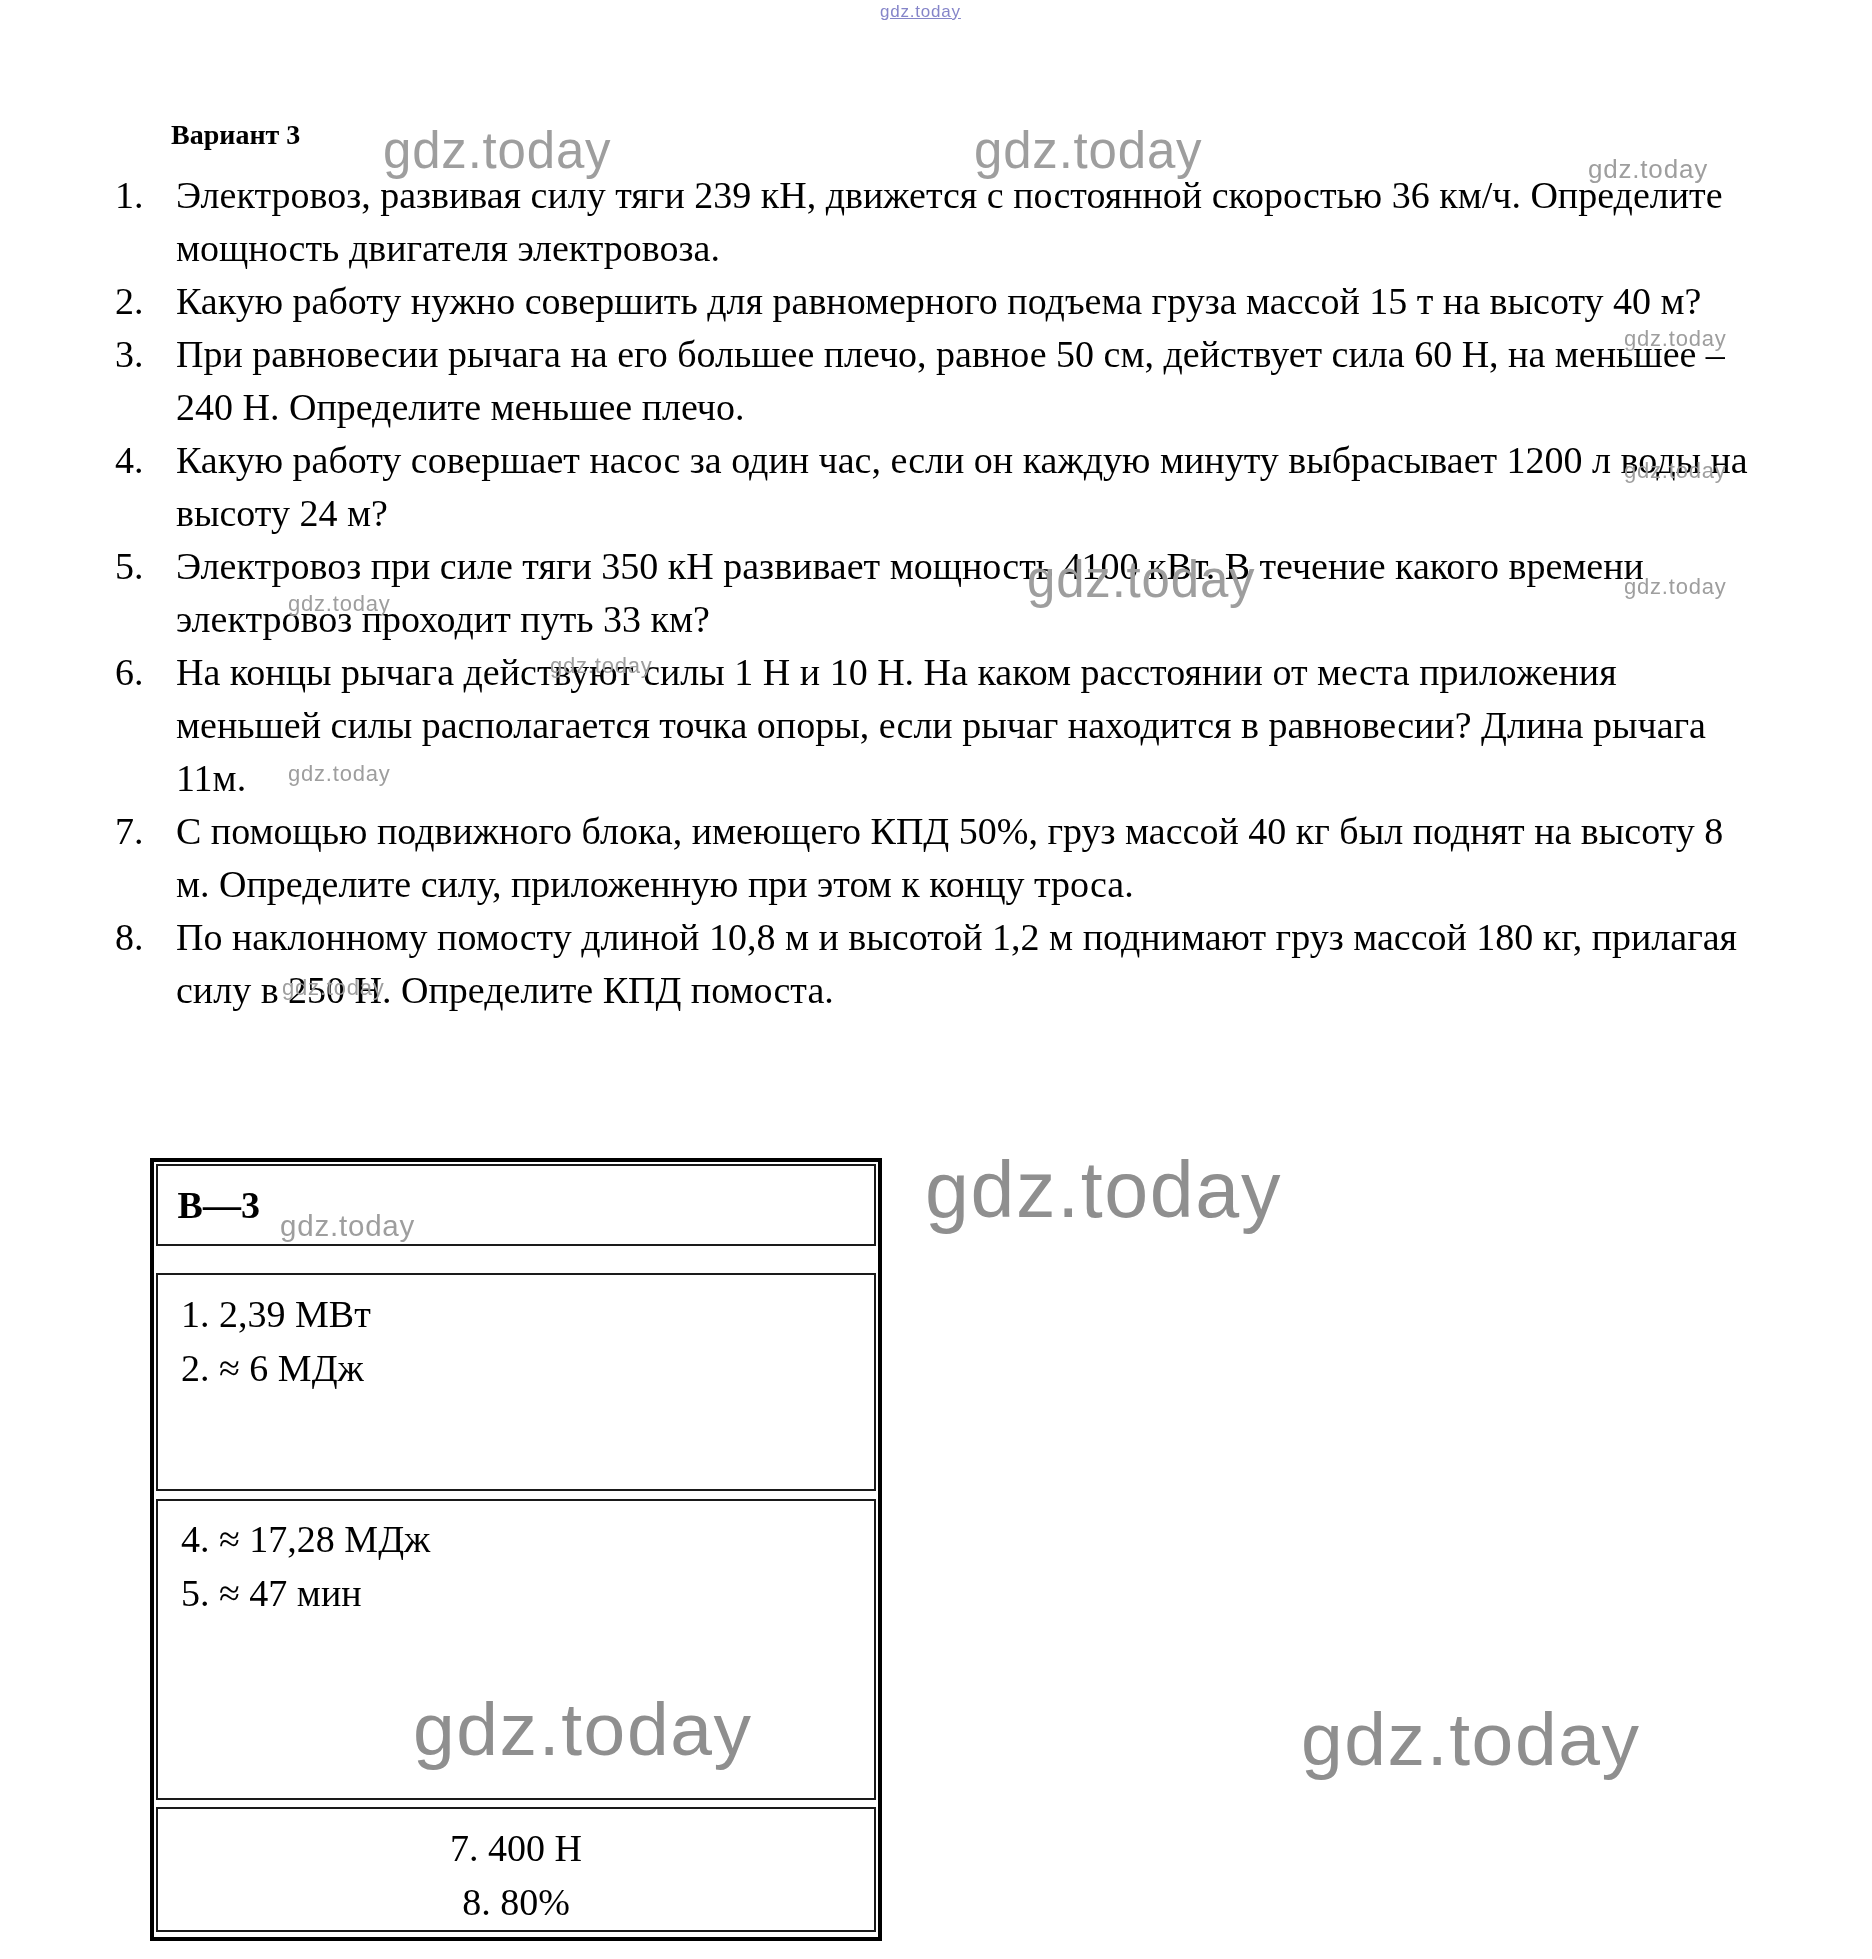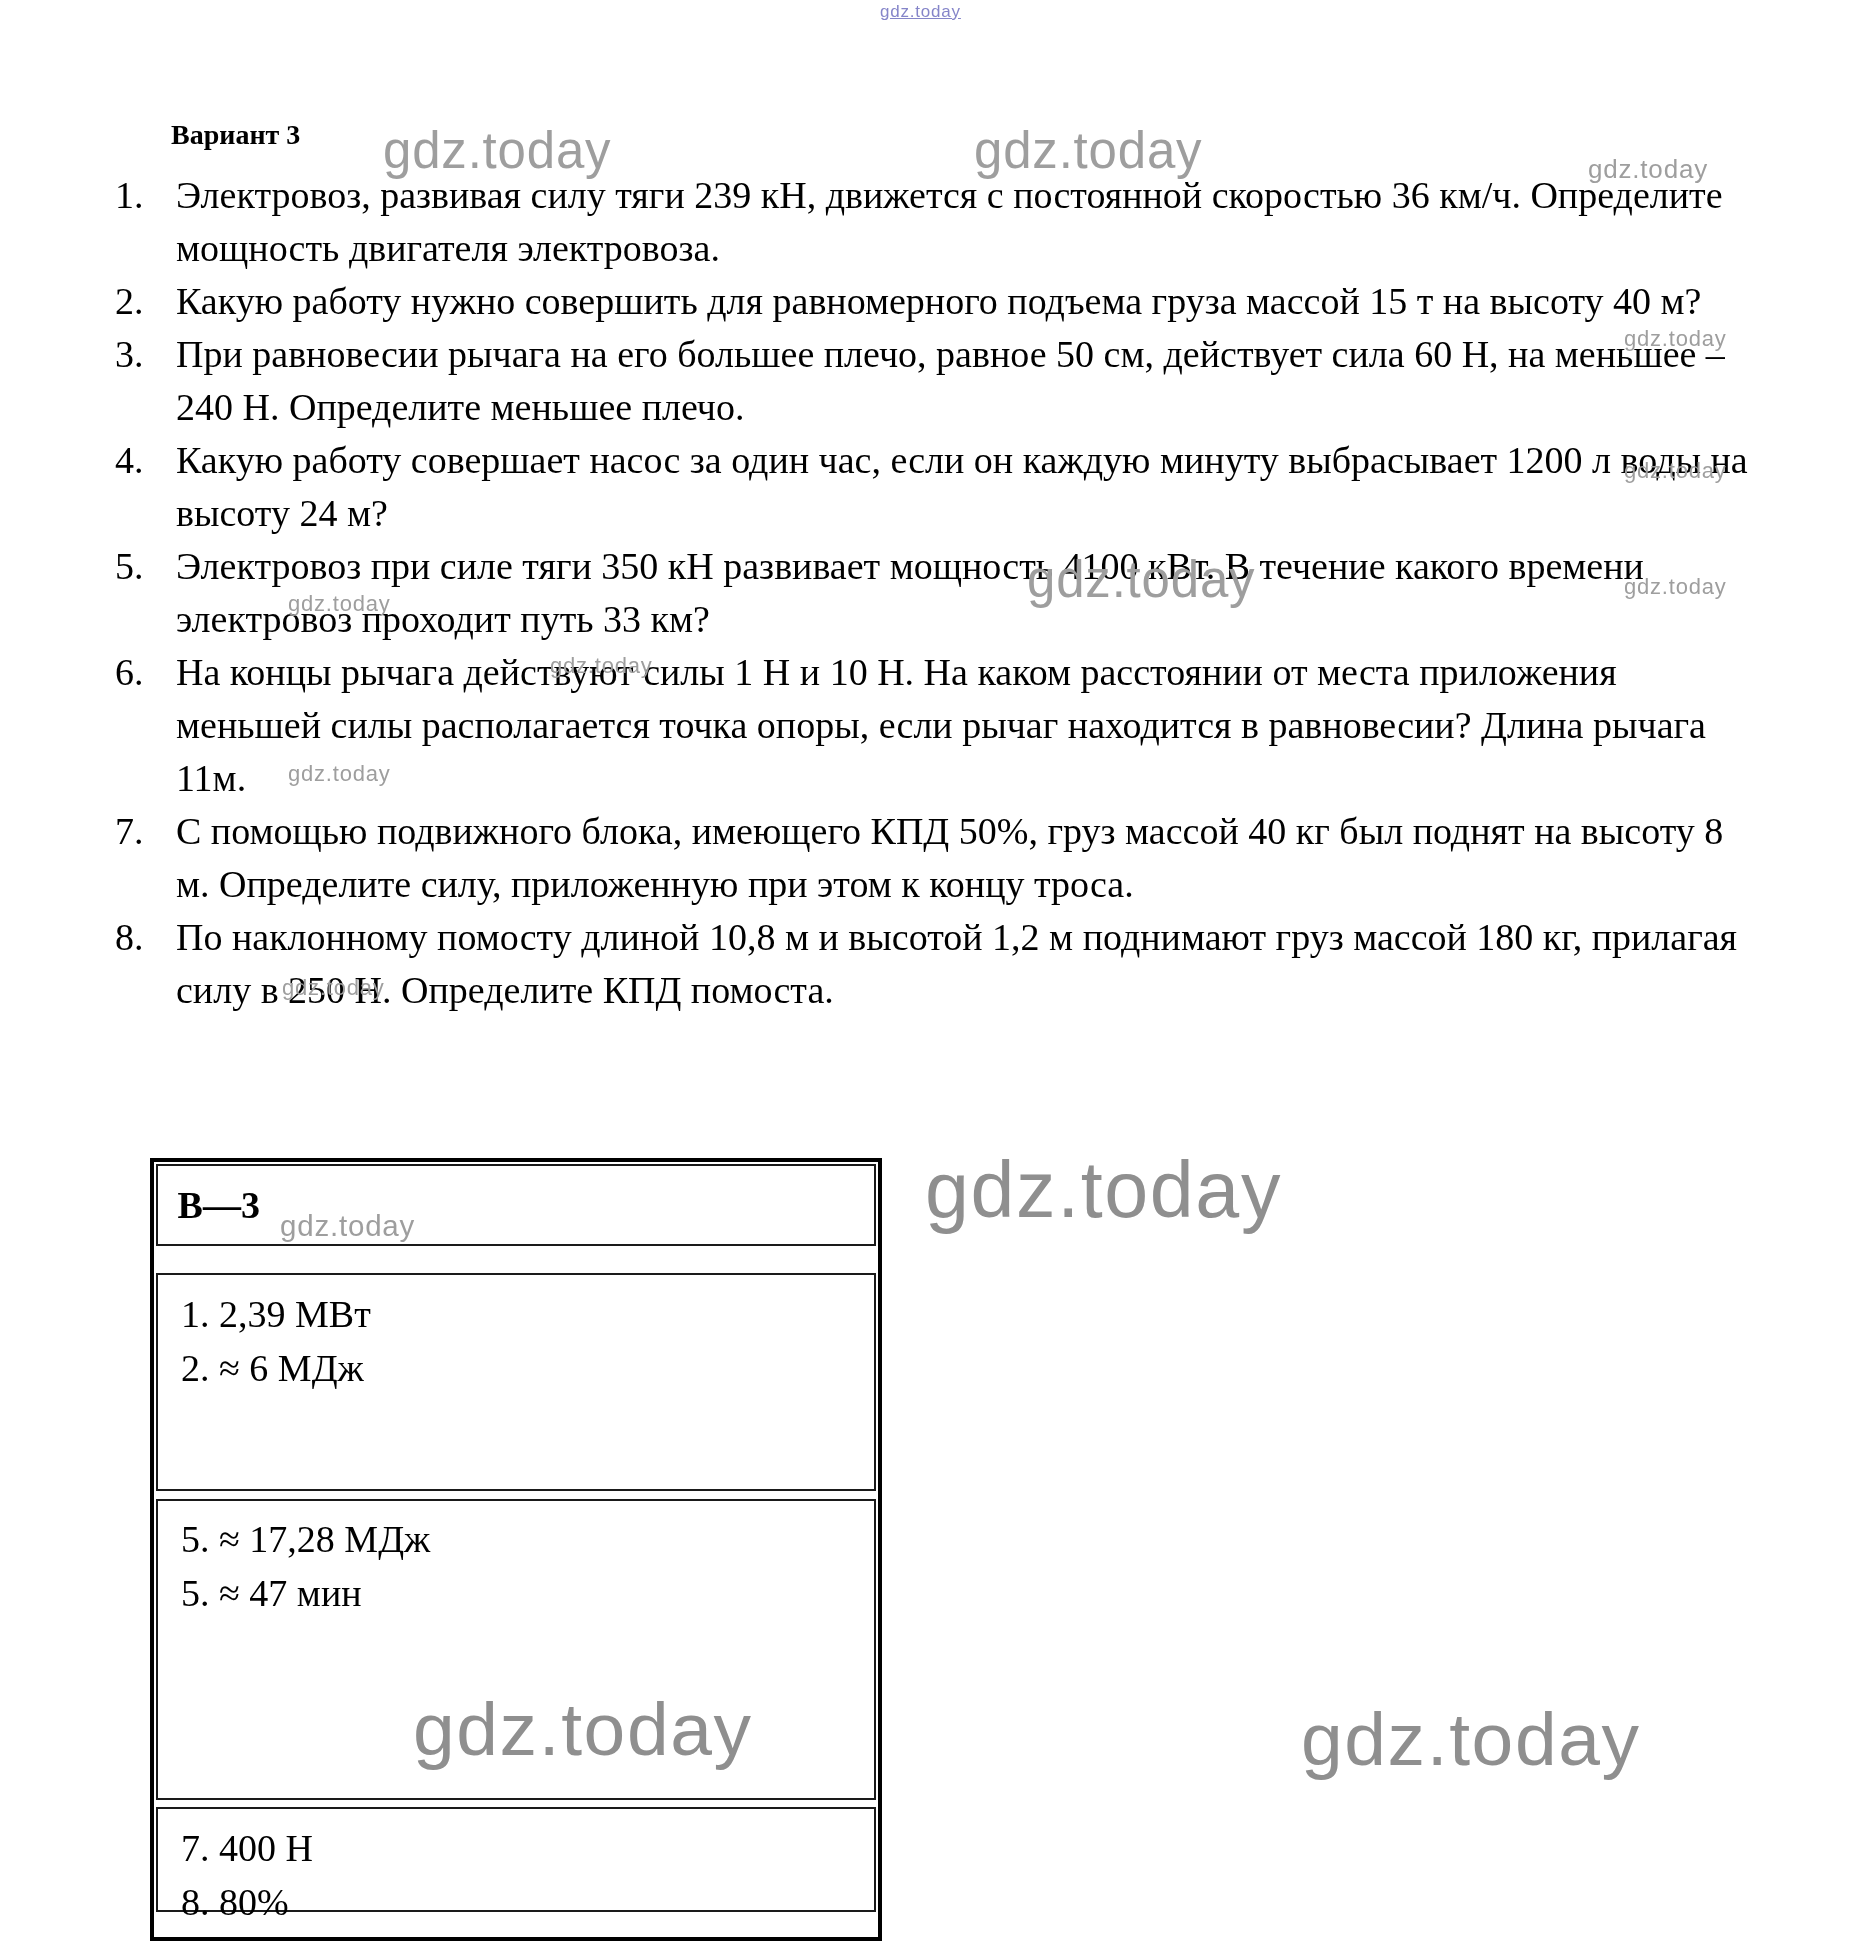--- a/index.html
+++ b/index.html
@@ -84,21 +84,21 @@
   }
   .abox.header {
     height: 82px;
     display: flex;
     align-items: center;
     font-weight: bold;
     padding: 0 0 0 19.6px;
   }
   .abox.g1 { height: 218px; margin-top: 20px; }
   .abox.g2 { height: 301px; }
-  .abox.g3 { height: 105px; }
+  .abox.g3 { height: 125px; text-align: center; }
   .aline { }
 </style>
 </head>
 <body>
 
 <div class="page">
 
   <span class="wm tiny" style="left:880px; top:1.6px;   font-size:17px;">gdz.today</span>
   <span class="wm" style="left:383px;  top:121px; font-size:51px;">gdz.today</span>
   <span class="wm" style="left:974px; top:121px; font-size:51px;">gdz.today</span>
@@ -157,21 +157,21 @@
 
   <div class="answers">
     <div class="abox header">
       <span>В—3</span>
     </div>
     <div class="abox g1">
       <div class="aline">1. 2,39 МВт</div>
       <div class="aline">2. ≈ 6 МДж</div>
     </div>
     <div class="abox g2">
-      <div class="aline">5. ≈ 17,28 МДж</div>
+      <div class="aline">4. ≈ 17,28 МДж</div>
       <div class="aline">5. ≈ 47 мин</div>
     </div>
     <div class="abox g3">
       <div class="aline">7. 400 Н</div>
       <div class="aline">8. 80%</div>
     </div>
   </div>
 
 </div>
 

